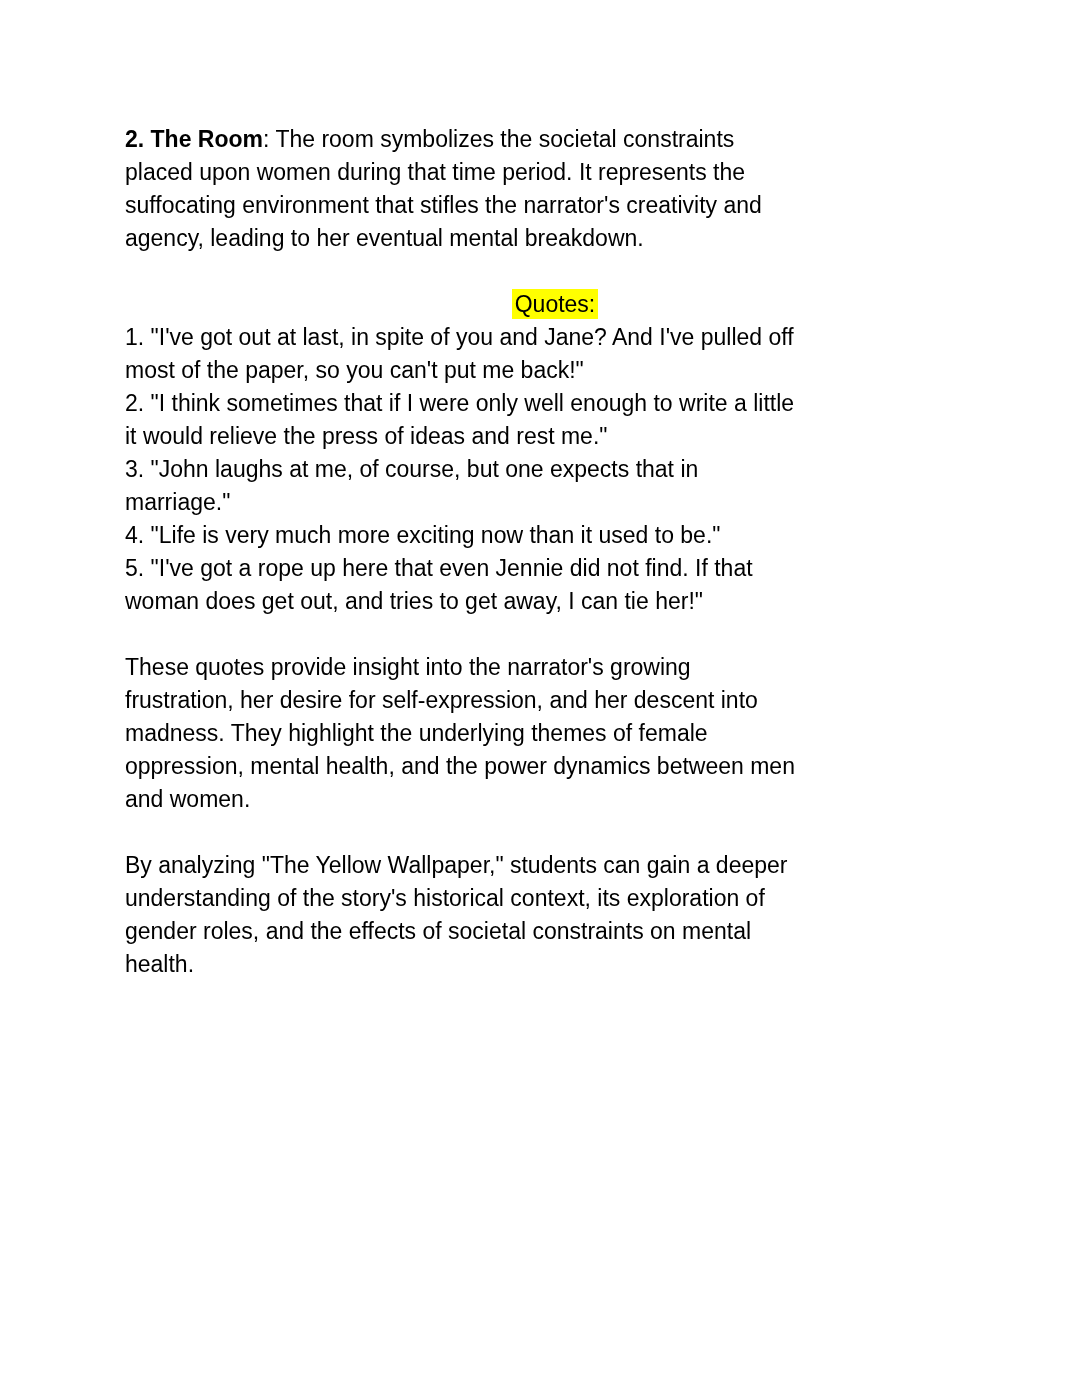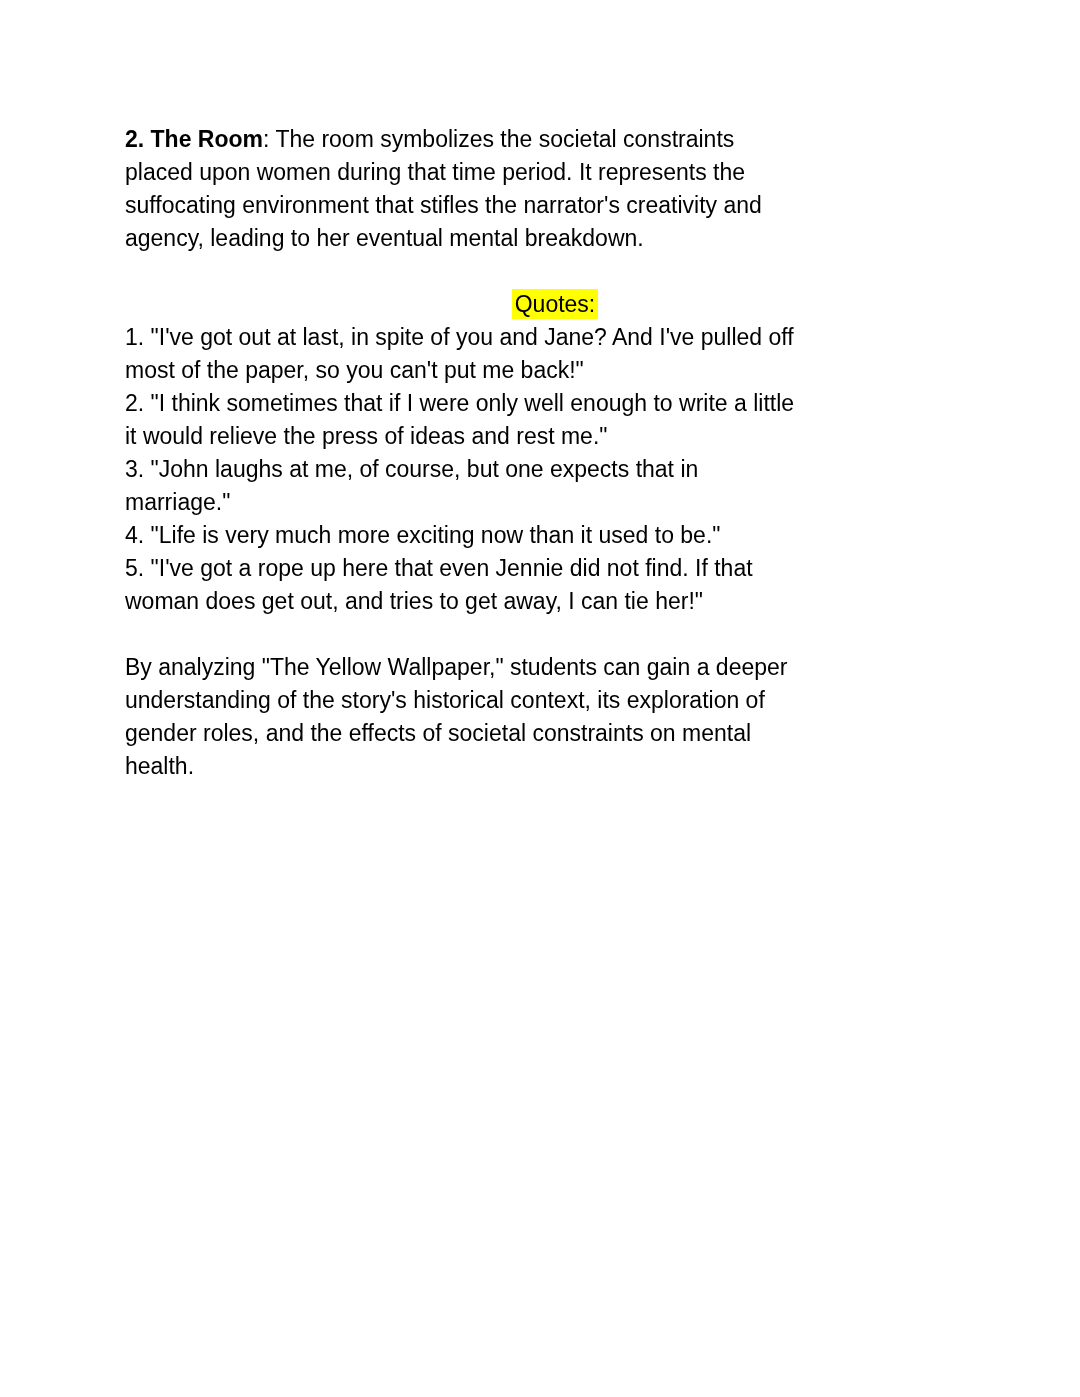--- a/index.html
+++ b/index.html
@@ -72,20 +72,25 @@
 most of the paper, so you can't put me back!"</div>
       <div class="para">2. "I think sometimes that if I were only well enough to write a little
 it would relieve the press of ideas and rest me."</div>
       <div class="para">3. "John laughs at me, of course, but one expects that in
 marriage."</div>
       <div class="para">4. "Life is very much more exciting now than it used to be."</div>
       <div class="para">5. "I've got a rope up here that even Jennie did not find. If that
 woman does get out, and tries to get away, I can tie her!"</div>
     </div>
 
+    <p class="para gap-before">These quotes provide insight into the narrator's growing
+frustration, her desire for self-expression, and her descent into
+madness. They highlight the underlying themes of female
+oppression, mental health, and the power dynamics between men
+and women.</p>
 
     <p class="para gap-before">By analyzing "The Yellow Wallpaper," students can gain a deeper
 understanding of the story's historical context, its exploration of
 gender roles, and the effects of societal constraints on mental
 health.</p>
 
   </div>
 </div>
 
 </body></html>

